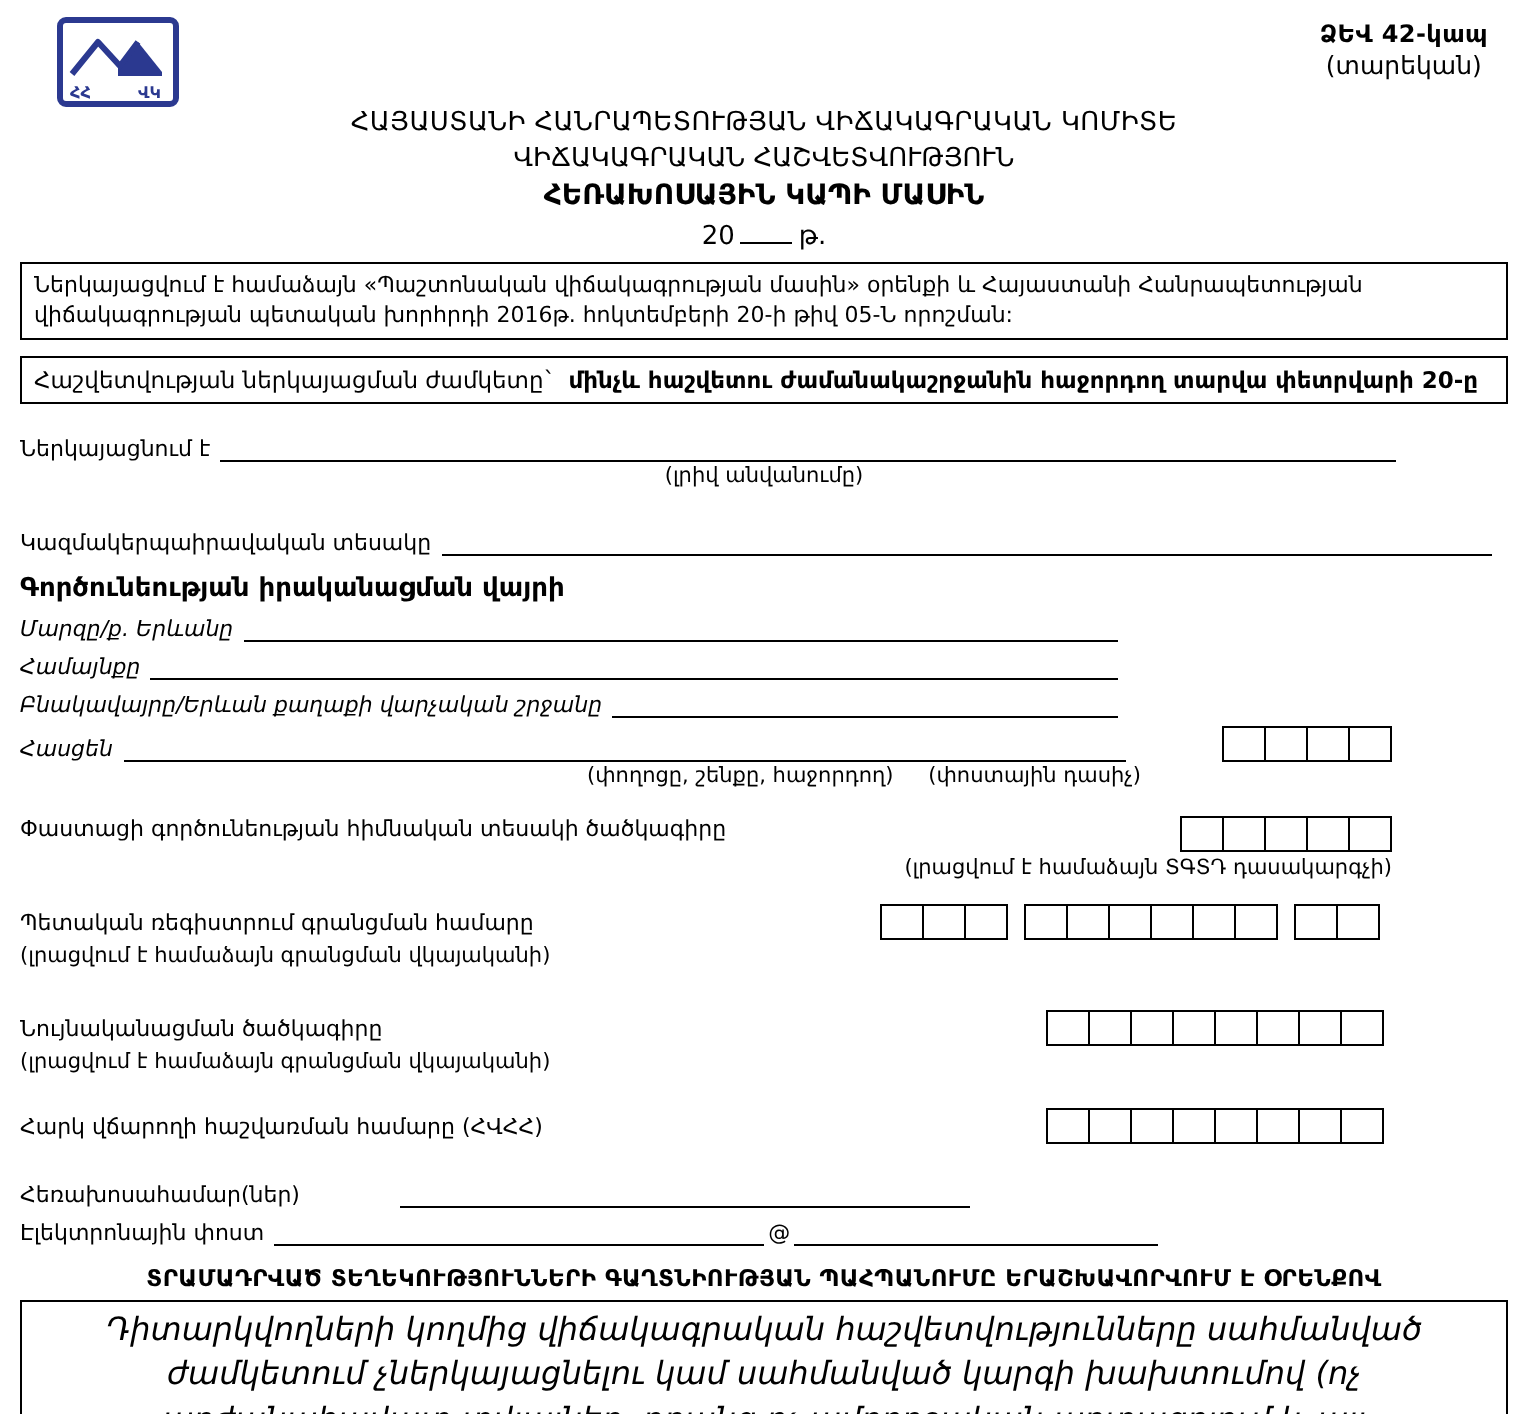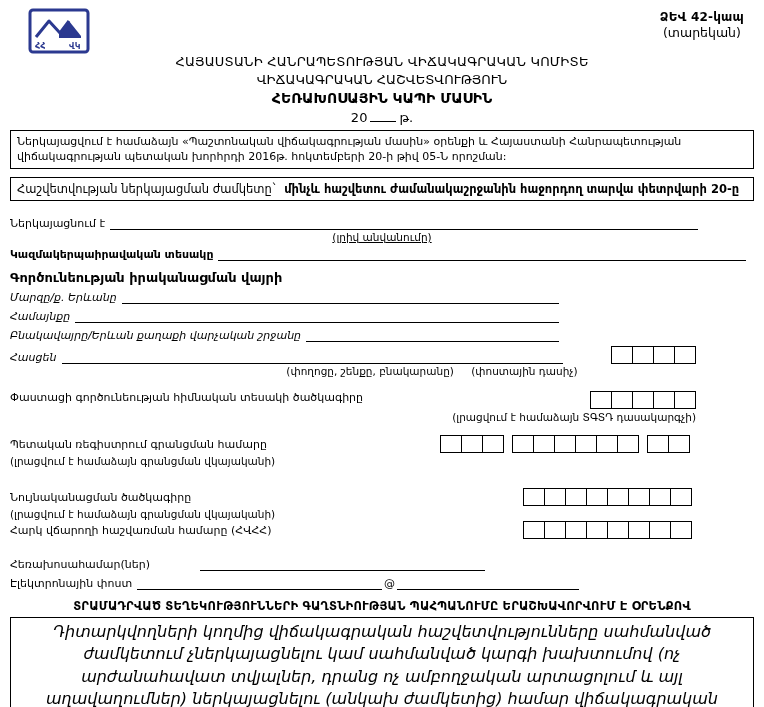--- a/index.html
+++ b/index.html
@@ -33,21 +33,21 @@
   .deadlinebox b { margin-left:3px; }
 
   
   .row { display:flex; align-items:flex-end; font-size:11px; }
   .lbl { white-space:nowrap; }
   .it { font-style:italic; }
   .bold { font-weight:bold; }
   .line { flex:1 1 auto; border-bottom:1px solid #000; height:15px; margin-left:5px; }
   .line.fixed { flex:0 0 auto; }
   .hint { font-size:10.5px; line-height:1.25; }
-  .center { text-align:center;text-decoration:underline; }
+  .center { text-align:center; }
 
   
   .boxes { display:flex; gap:8px; align-items:center; margin-left:auto; }
   .boxgroup { display:flex; }
   .cell { width:22px; height:18px; border:1px solid #000; background:#fff; margin-left:-1px; }
   .boxgroup .cell:first-child { margin-left:0; }
 
   .conf { text-align:center; font-weight:bold; font-size:11.5px; margin-top:9px; letter-spacing:.2px; }
   .liability { margin-top:4px; font-size:16px; font-style:italic; line-height:1.38; text-align:center; padding:3px 8px; }
 </style>
@@ -85,21 +85,21 @@
     <span>Հաշվետվության ներկայացման ժամկետը`</span>
     <b>մինչև հաշվետու ժամանակաշրջանին հաջորդող տարվա փետրվարի 20-ը</b>
   </div>
 
   <div class="row" style="margin-top:14px; padding-right:56px;">
     <span class="lbl">Ներկայացնում է</span>
     <div class="line"></div>
   </div>
   <div class="hint center" style="margin-top:1px;">(լրիվ անվանումը)</div>
 
-  <div class="row" style="margin-top:2px; padding-right:8px;font-weight:bold;">
+  <div class="row" style="margin-top:18px; padding-right:8px;">
     <span class="lbl">Կազմակերպաիրավական տեսակը</span>
     <div class="line"></div>
   </div>
 
   <div class="bold" style="font-size:13px; margin-top:9px;">Գործունեության իրականացման վայրի</div>
 
   <div class="row" style="margin-top:4px; padding-right:195px;">
     <span class="lbl it">Մարզը/ք. Երևանը</span>
     <div class="line"></div>
   </div>
@@ -120,21 +120,21 @@
     <div class="boxes" style="margin-left:0;">
         <div class="boxgroup">
           <div class="cell"></div>
           <div class="cell"></div>
           <div class="cell"></div>
           <div class="cell"></div>
         </div>
       </div>
   </div>
   <div class="hint" style="margin-top:1px; text-align:center; padding-left:100px;">
-    <span>(փողոցը, շենքը, բնակարանը)</span>
+    <span>(փողոցը, շենքը, հաջորդող)</span>
     <span style="margin-left:14px;">(փոստային դասիչ)</span>
   </div>
 
   <div class="row" style="margin-top:13px; padding-right:58px; align-items:flex-start;">
     <span class="lbl">Փաստացի գործունեության հիմնական տեսակի ծածկագիրը</span>
     <div class="boxes">
         <div class="boxgroup">
           <div class="cell"></div>
           <div class="cell"></div>
           <div class="cell"></div>
@@ -179,21 +179,21 @@
           <div class="cell"></div>
           <div class="cell"></div>
           <div class="cell"></div>
           <div class="cell"></div>
           <div class="cell"></div>
         </div>
       </div>
   </div>
   <div class="hint" style="margin-top:2px;">(լրացվում է համաձայն գրանցման վկայականի)</div>
 
-  <div class="row" style="margin-top:0; padding-right:62px; align-items:center;justify-content:space-between;">
+  <div class="row" style="margin-top:16px; padding-right:62px; align-items:center;justify-content:space-between;">
     <span class="lbl">Հարկ վճարողի հաշվառման համարը (ՀՎՀՀ)</span>
     <div class="boxes">
         <div class="boxgroup">
           <div class="cell"></div>
           <div class="cell"></div>
           <div class="cell"></div>
           <div class="cell"></div>
           <div class="cell"></div>
           <div class="cell"></div>
           <div class="cell"></div>

